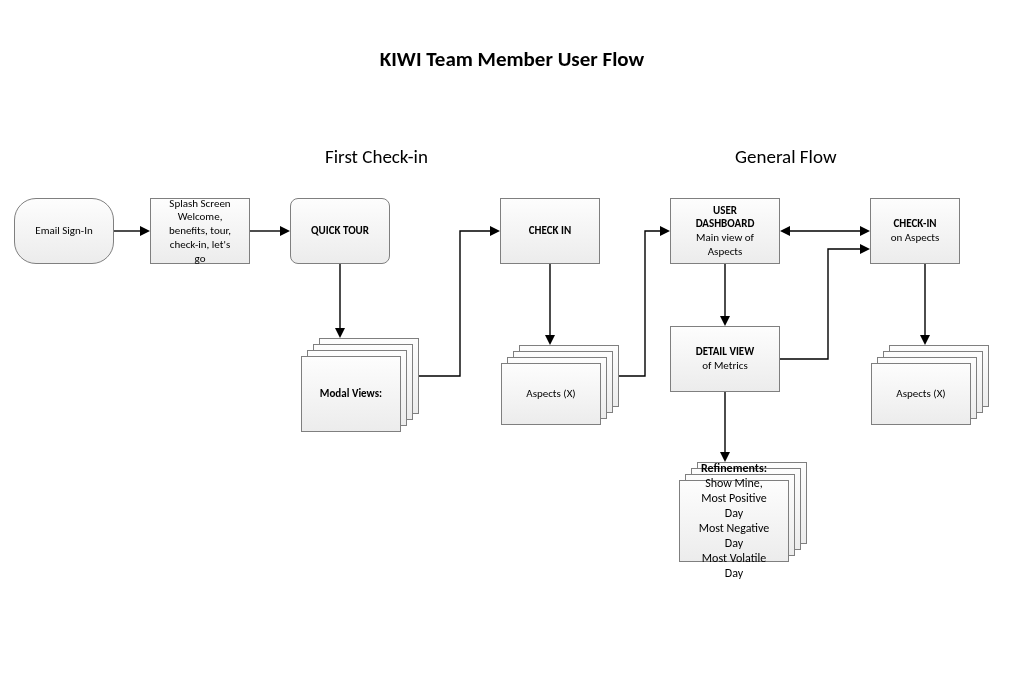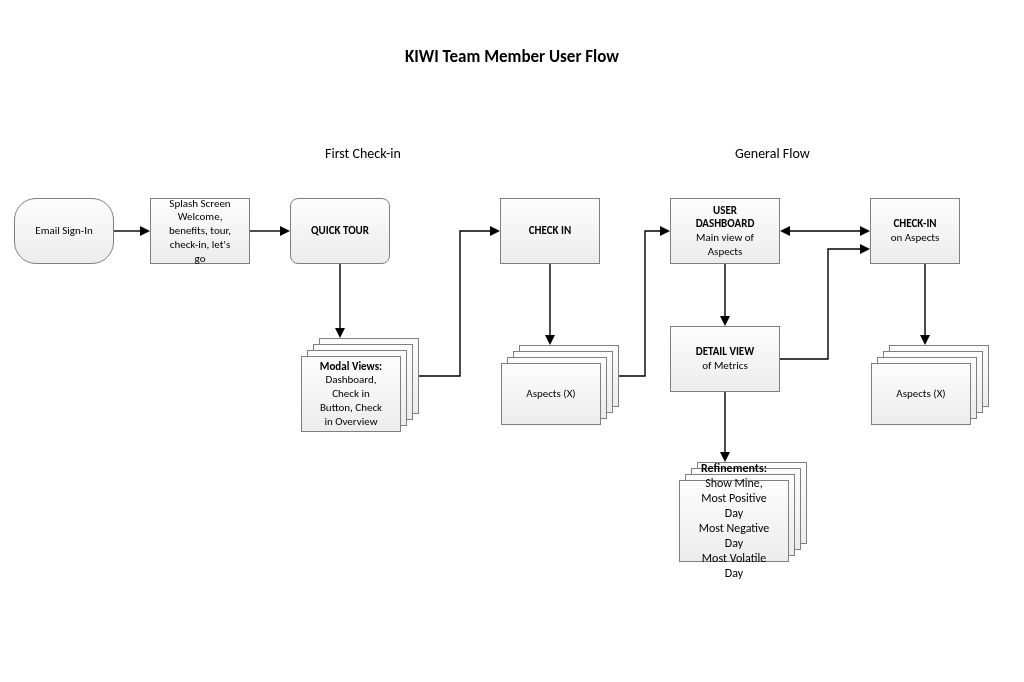--- a/index.html
+++ b/index.html
@@ -13,25 +13,25 @@
     position: relative;
     overflow: hidden;
   }
   .title {
     position: absolute;
     top: 46px;
     left: 0;
     width: 1024px;
     text-align: center;
     font-weight: bold;
-    font-size: 17px;
+    font-size: 21px;
   }
   .section-heading {
     position: absolute;
-    font-size: 14px;
+    font-size: 19px;
     font-weight: 400;
     color: #000;
   }
   .box {
     position: absolute;
     border: 1px solid #7f7f7f;
     background: linear-gradient(#fdfdfd, #ececec);
     display: flex;
     align-items: center;
     justify-content: center;
@@ -103,21 +103,20 @@
     <span>on Aspects</span>
   </span>
 </div>
 
 <div class="stack-back" style="left:319px; top:338px; width:100px; height:76px;"></div>
 <div class="stack-back" style="left:313px; top:344px; width:100px; height:76px;"></div>
 <div class="stack-back" style="left:307px; top:350px; width:100px; height:76px;"></div>
 <div class="box bold-title" style="left:301px; top:356px; width:100px; height:76px;">
   <span>
     <span class="bt">Modal Views:</span><br>
-    <span>Dashboard, Check in Button, Check in Overview</span>
   </span>
 </div>
 
 <div class="stack-back" style="left:519px; top:345px; width:100px; height:62px;"></div>
 <div class="stack-back" style="left:513px; top:351px; width:100px; height:62px;"></div>
 <div class="stack-back" style="left:507px; top:357px; width:100px; height:62px;"></div>
 <div class="box" style="left:501px; top:363px; width:100px; height:62px;">
   <span>Aspects (X)</span>
 </div>
 

